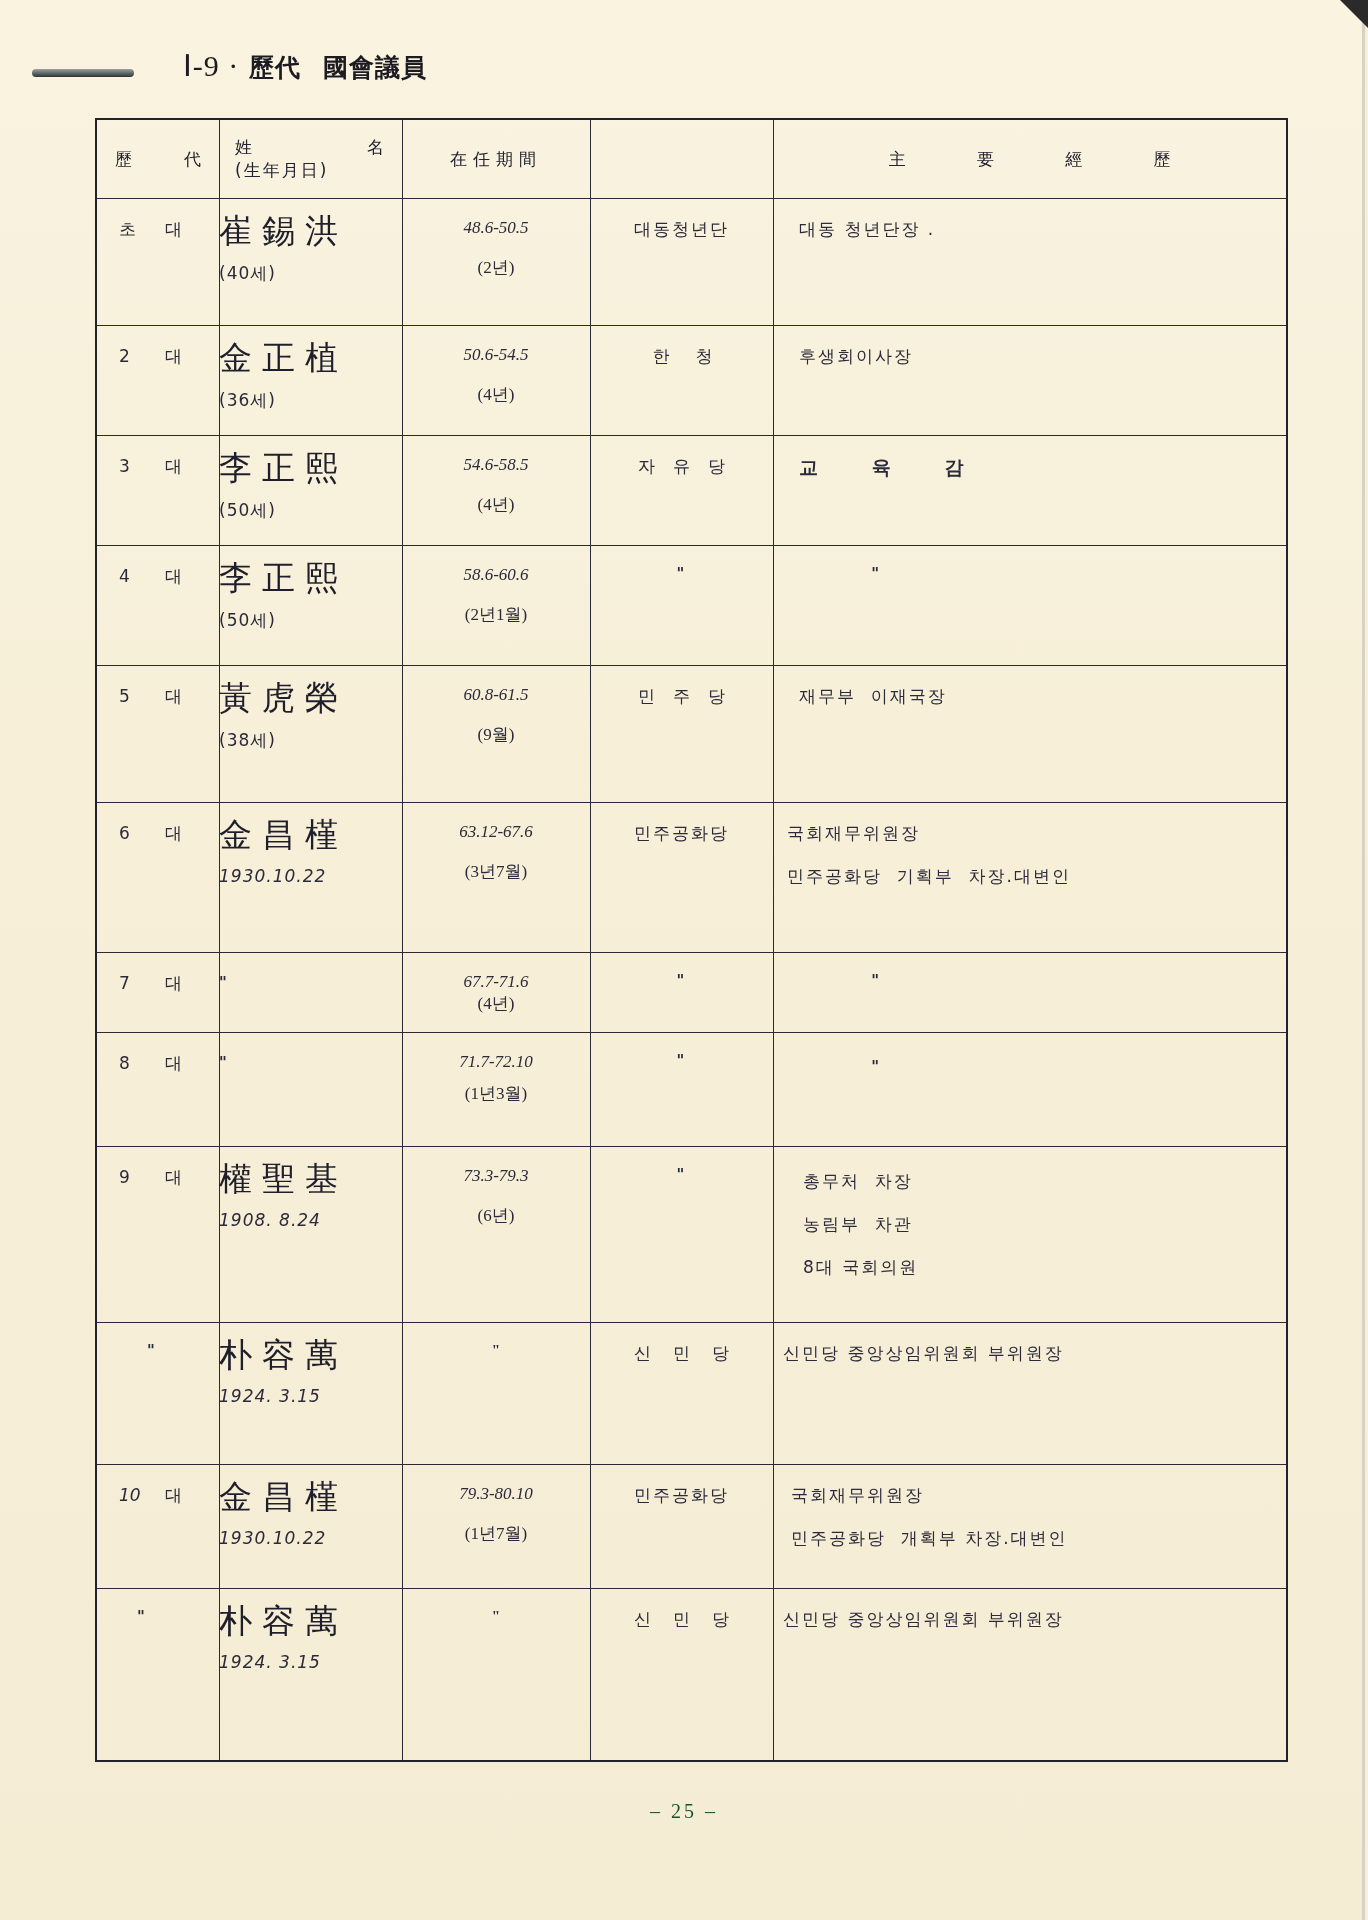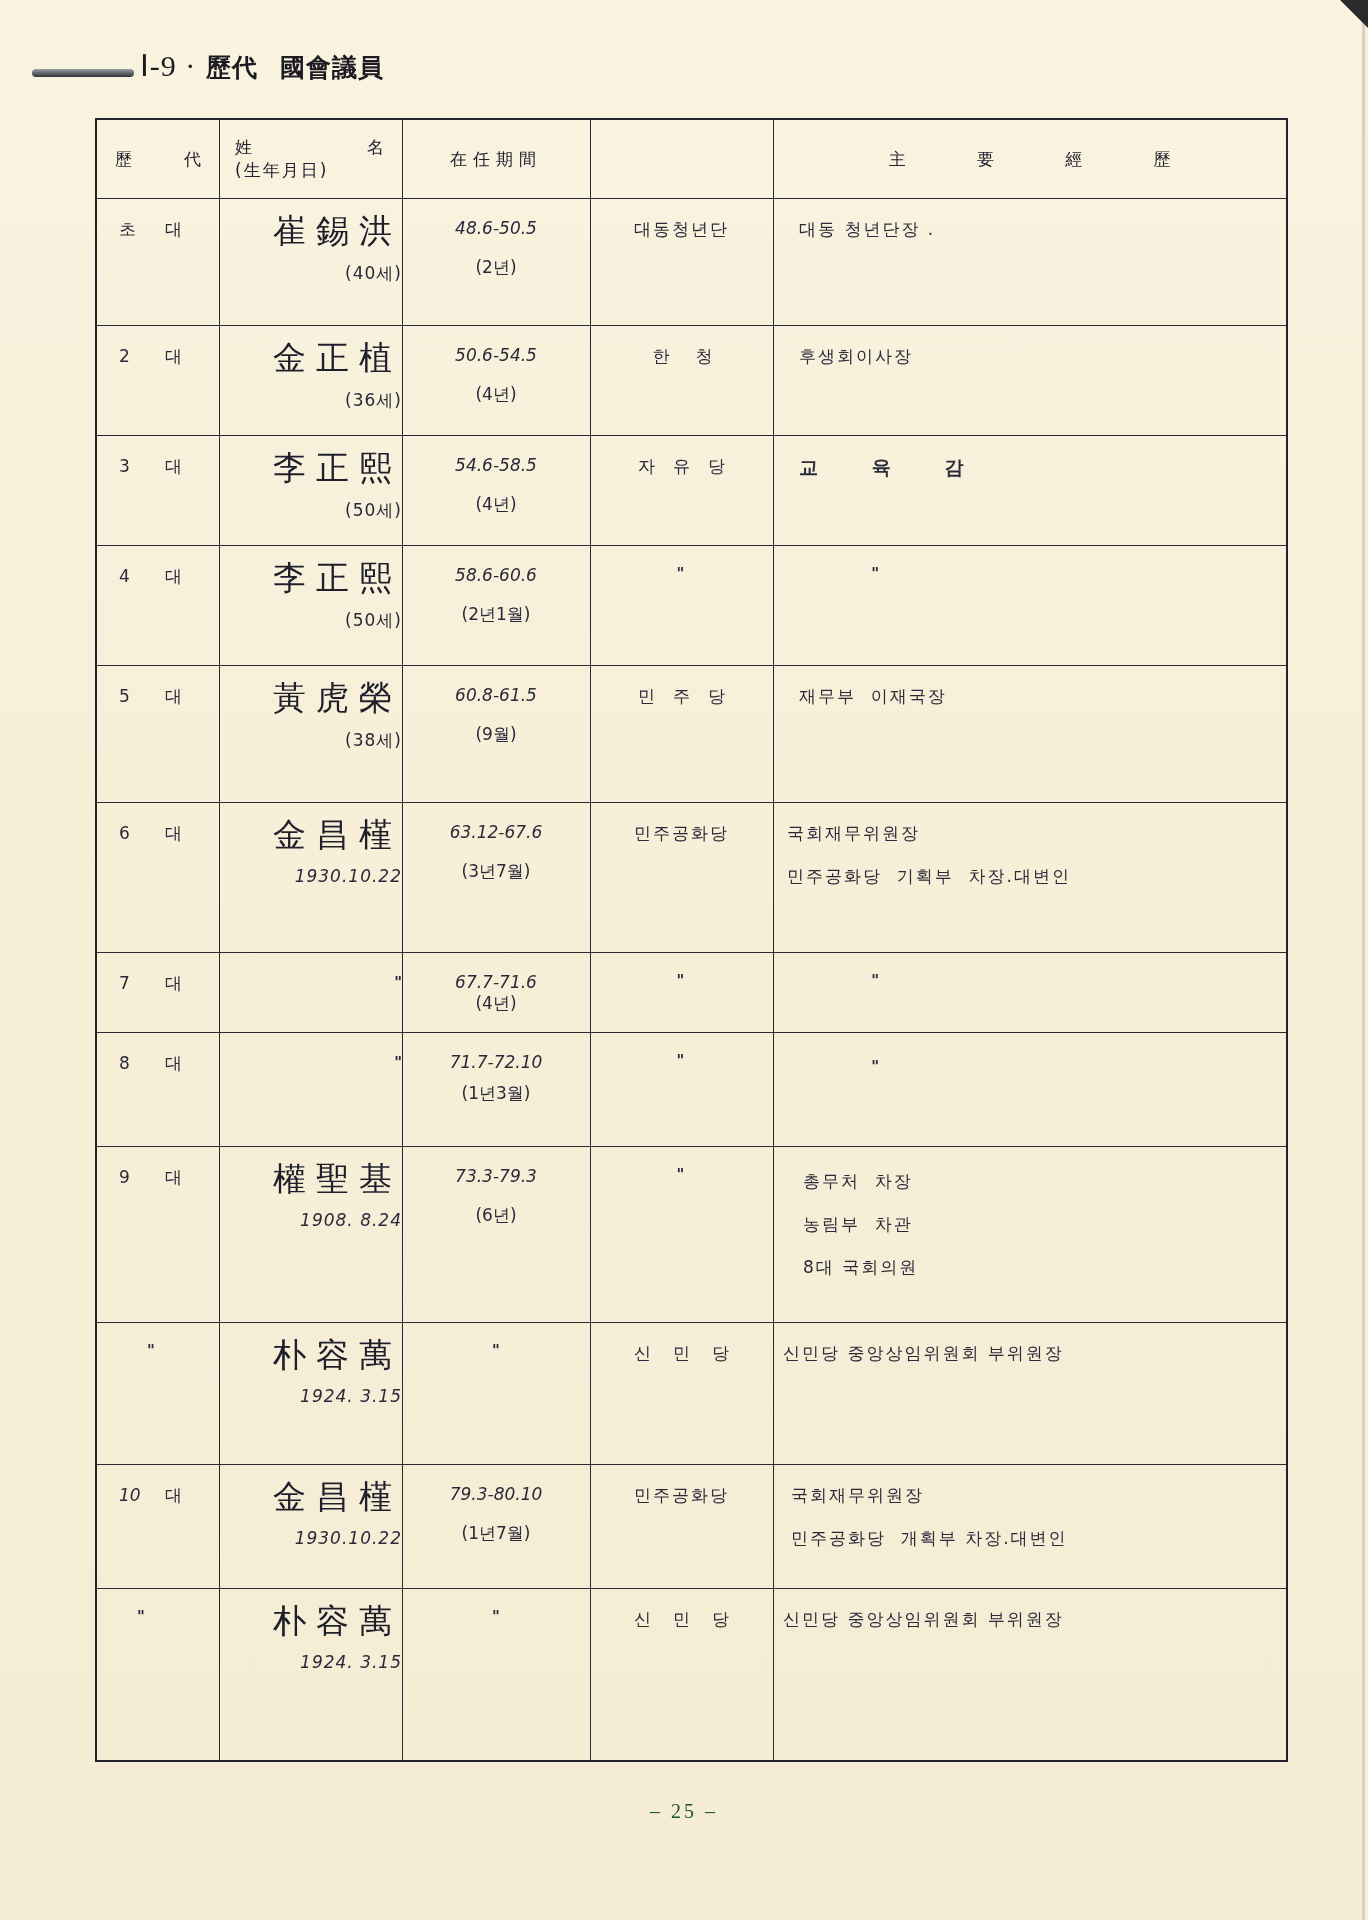--- a/index.html
+++ b/index.html
@@ -38,21 +38,21 @@
     }
     .title {
       position: absolute;
       left: 140px; top: 48px;
       font-family: "DejaVu Serif", serif;
       font-size: 25px;
       font-weight: bold;
       letter-spacing: 1px;
       color: #1c1b22;
     }
-    .title .roman { font-family: "Liberation Serif", serif; font-weight: normal; font-size: 30px; }
+    .title .roman { font-family: "Liberation Serif", serif; font-weight: normal; font-size: 30px; margin-left: 43px; }
     .title .gap { display: inline-block; width: 22px; }
 
     
     .table {
       position: absolute;
       left: 95px; top: 118px;
       width: 1193px; height: 1644px;
       border: 2px solid #22222d;
       box-sizing: border-box;
     }
@@ -91,37 +91,37 @@
     .row { position: absolute; left: 0; right: 0; }
     .cell {
       position: absolute;
       top: 0; bottom: 0;
       box-sizing: border-box;
       font-family: "DejaVu Sans", sans-serif;
       color: #2b2a3a;
     }
     .c-era { left: 0; width: 122px; padding: 18px 0 0 22px; font-size: 17px; }
     .c-era .num { display: inline-block; width: 46px; }
-    .c-name { left: 122px; width: 183px; padding-top: 8px; text-align: right; }
+    .c-name { left: 122px; width: 183px; padding-top: 8px; text-align: left; }
     .c-name .hanja {
       display: block;
       font-family: "DejaVu Serif", serif;
       font-size: 33px;
       letter-spacing: 10px;
       color: #1f1e2b;
       line-height: 46px;
     }
     .c-name .sub {
       display: block;
       font-size: 17px;
       font-style: italic;
       margin-top: 8px;
       letter-spacing: 1px;
     }
-    .c-term { left: 305px; width: 188px; padding-top: 18px; text-align: center; font-size: 17px; font-style: italic; }
+    .c-term { left: 305px; width: 188px; padding-top: 18px; text-align: center; font-size: 17px; font-style: italic; font-family: Liberation Serif, serif; }
     .c-term .dur { display: block; margin-top: 18px; font-style: normal; }
     .c-term.tight .dur { margin-top: 0; }
     .c-party { left: 493px; width: 183px; padding-top: 18px; text-align: center; font-size: 17px; letter-spacing: 2px; }
     .c-party.spread { letter-spacing: 26px; padding-left: 28px; }
     .c-career { left: 676px; right: 0; padding: 18px 6px 0 26px; font-size: 17px; letter-spacing: 2px; }
     .c-career .line { display: block; margin-bottom: 20px; }
     .ditto { font-size: 15px; font-weight: bold; font-style: normal; }
 
     .page-num {
       position: absolute;

